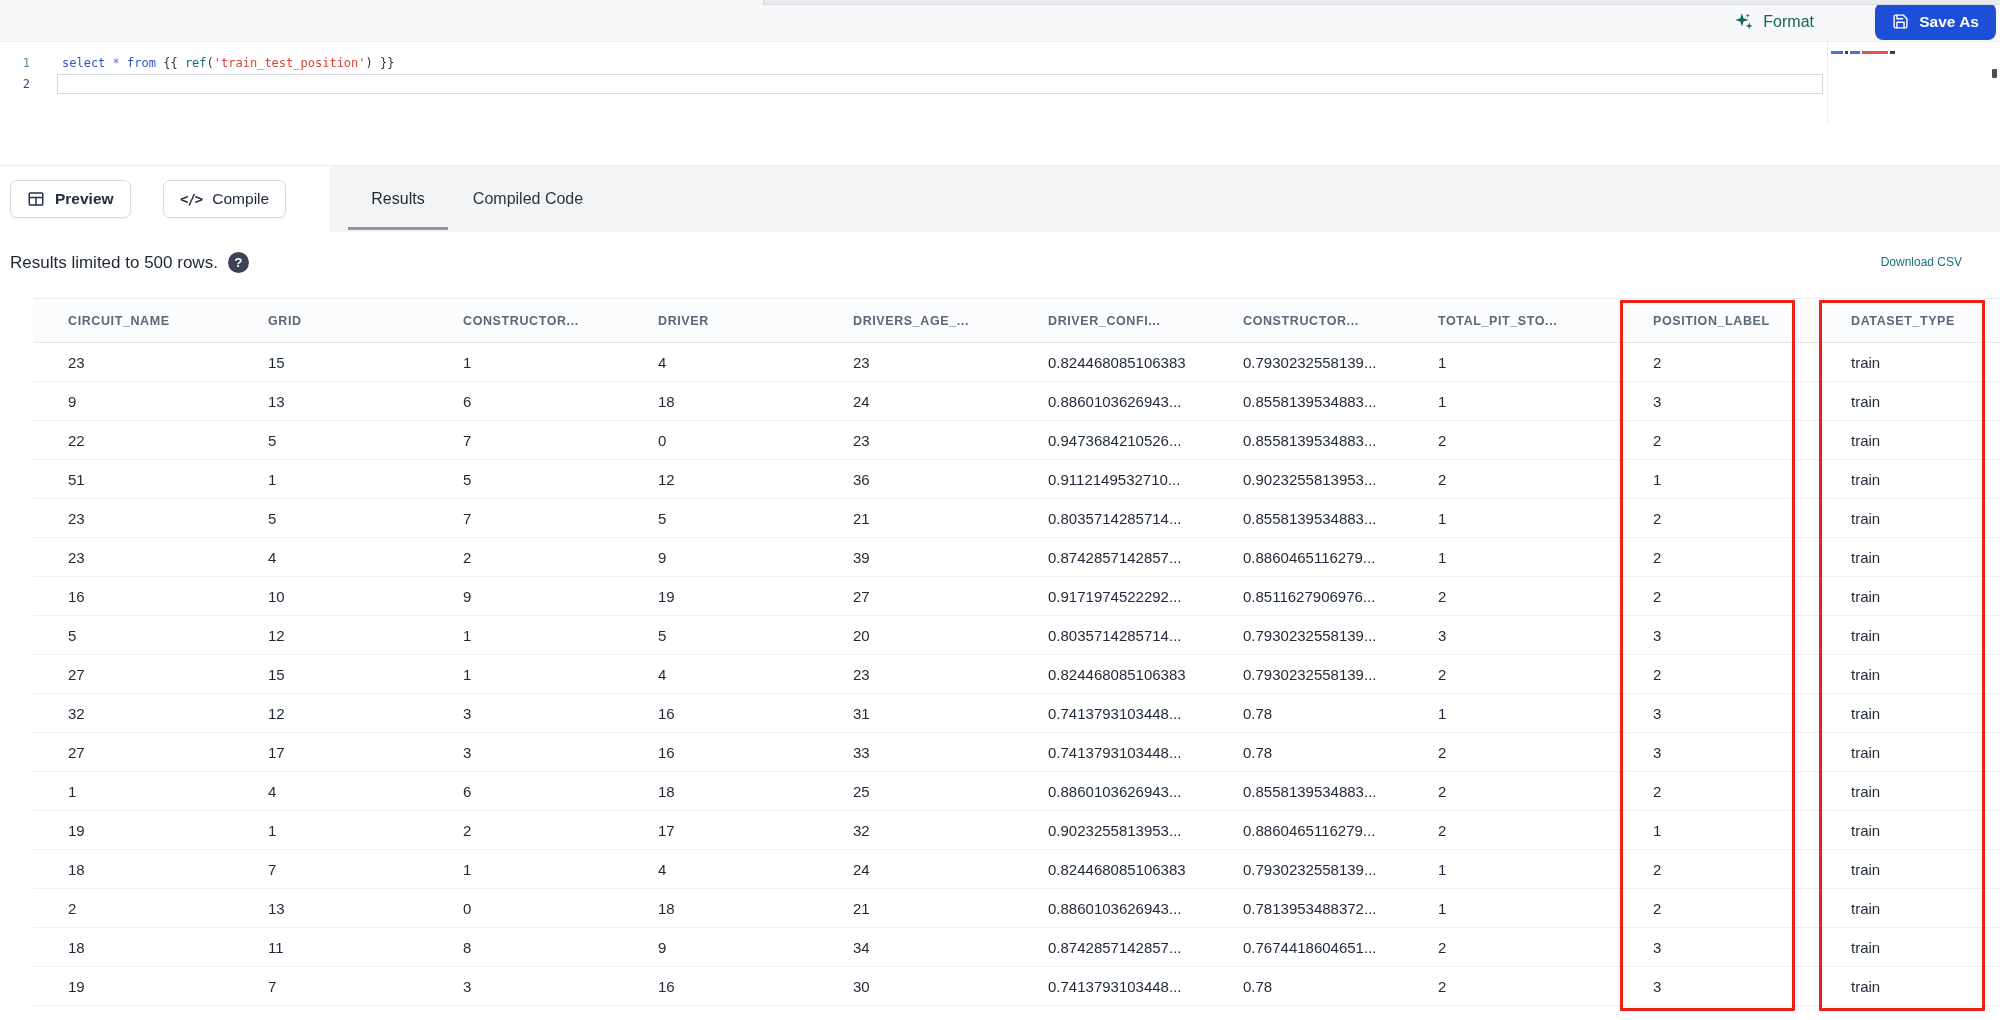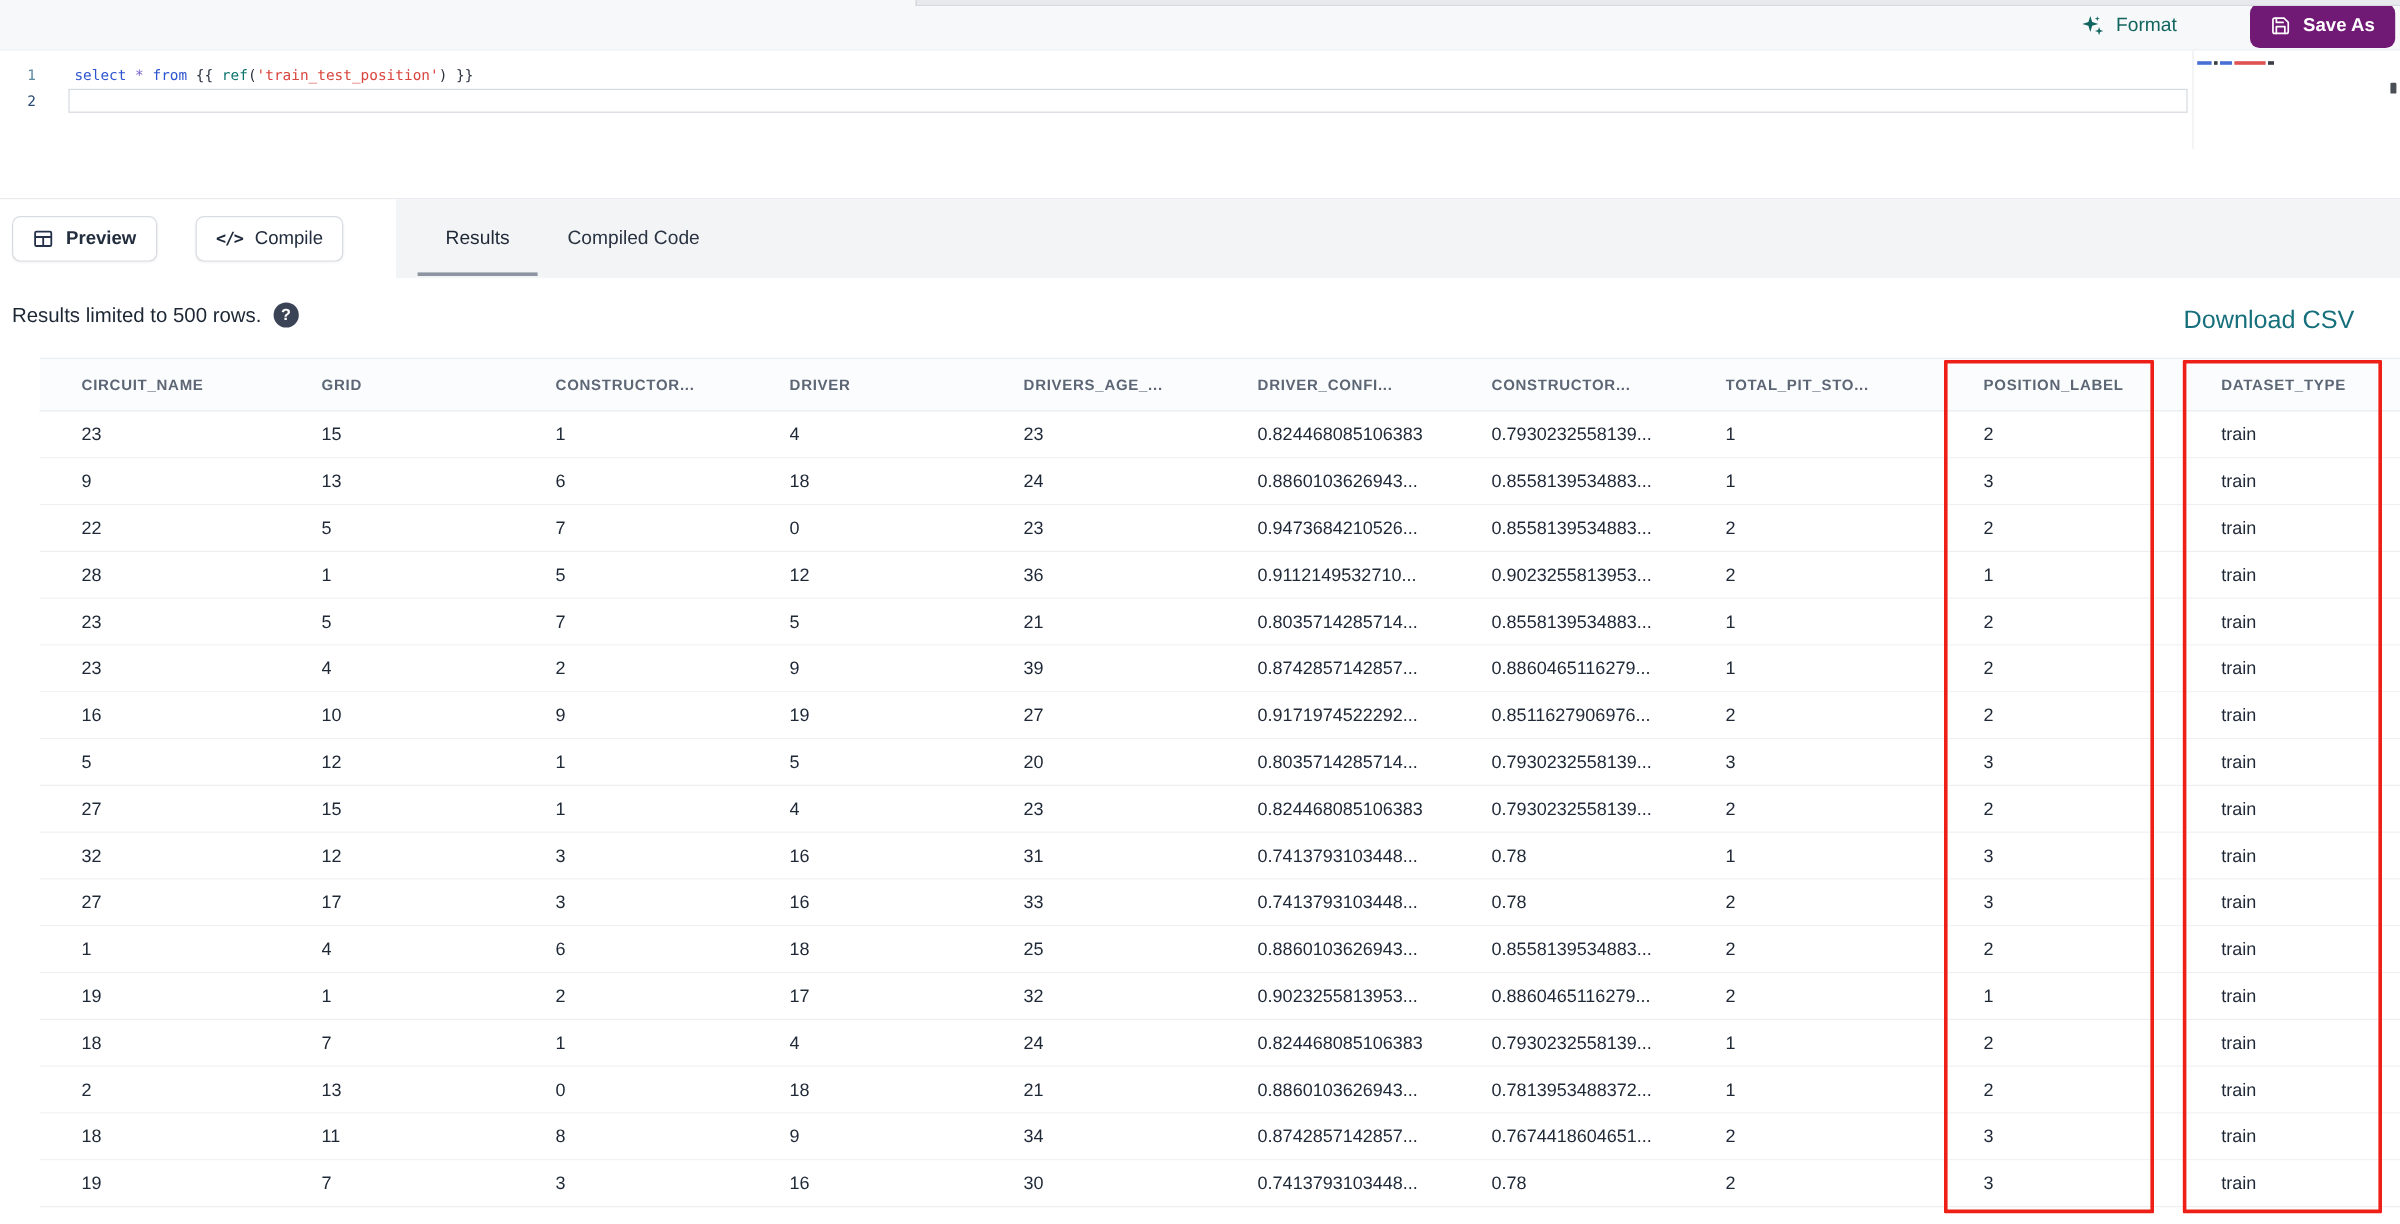--- a/index.html
+++ b/index.html
@@ -7,21 +7,21 @@
   body { position:relative; background:#ffffff; font-family:"Liberation Sans",sans-serif; color:#1f2836; }
 
   
   .top-strip-right { position:absolute; top:0; left:763px; right:0; height:5px;
     background:#e8eaed; border-bottom:1px solid #d8dbdf; border-left:1px solid #cfd3d8; z-index:3; }
   .toolbar { position:absolute; top:0; left:0; width:100%; height:42px;
     background:#f7f8fa; border-bottom:1px solid #eef0f3; z-index:2; }
   .format-btn { position:absolute; right:186px; top:9px; height:26px; display:flex; align-items:center; gap:9px;
     color:#11655e; font-size:16px; cursor:pointer; background:none; border:none; font-family:inherit; }
   .saveas-btn { position:absolute; right:4px; top:3px; height:37px; padding:0 17px;
-    background:#701a75; color:#fff; border:none; border-radius:8px; display:flex; align-items:center; gap:10px;
+    background:#1d4ed8; color:#fff; border:none; border-radius:8px; display:flex; align-items:center; gap:10px;
     font-size:15.5px; font-weight:700; font-family:inherit; cursor:pointer; z-index:4; }
 
   
   .editor { position:absolute; top:42px; left:0; width:100%; height:123px; background:#fff; }
   .gutter-num { position:absolute; left:10px; width:20px; text-align:right;
     font-family:"DejaVu Sans Mono",monospace; font-size:12px; }
   .ln1 { top:14px; color:#5b89a0; }
   .ln2 { top:35px; color:#2e4f7c; }
   .code-line { position:absolute; left:62px; top:13px; font-family:"DejaVu Sans Mono",monospace;
     font-size:12px; line-height:16px; white-space:pre; }
@@ -53,21 +53,21 @@
   .tab-results { left:348px; width:100px; color:#1f2836; }
   .tab-compiled { left:460px; width:136px; color:#2a3442; }
   .tab-underline { position:absolute; left:348px; width:100px; bottom:2px; height:3px; background:#8d95a1; z-index:2; }
 
   
   .infobar { position:absolute; top:232px; left:0; width:100%; height:66px; background:#fff; }
   .info-text { position:absolute; left:10px; top:20px; font-size:17px; color:#1d2734;
     display:flex; align-items:center; gap:10px; }
   .help-icon { width:21px; height:21px; border-radius:50%; background:#3b4456; color:#fff;
     font-size:13.5px; font-weight:700; display:flex; align-items:center; justify-content:center; cursor:pointer; }
-  .download-csv { position:absolute; right:38px; top:23px; font-size:21px; color:#16707c;
+  .download-csv { position:absolute; right:38px; top:23px; font-size:12px; color:#16707c;
     text-decoration:none; cursor:pointer; background:none; border:none; font-family:inherit; }
 
   
   .table-wrap { position:absolute; top:298px; left:3px; width:100%; bottom:0; overflow:hidden; }
   .grid-row { display:grid; grid-template-columns:200px 195px 195px 195px 195px 195px 195px 215px 198px 1fr;
     padding-left:35px; margin-left:30px; margin-right:2px; align-items:center; }
   .thead { height:45px; border-top:1px solid #e8ebee; border-bottom:1px solid #e3e6ea; background:#fbfcfd; }
   .th { font-size:12.5px; font-weight:700; letter-spacing:.6px; color:#5d6675; white-space:nowrap; overflow:hidden; }
   .trow { height:39px; border-bottom:1px solid #edeff2; background:#fff; }
   .td { font-size:15px; color:#1f2836; white-space:nowrap; overflow:hidden; }
@@ -198,21 +198,21 @@
         <div class="td">7</div>
         <div class="td">0</div>
         <div class="td">23</div>
         <div class="td">0.9473684210526...</div>
         <div class="td">0.8558139534883...</div>
         <div class="td">2</div>
         <div class="td">2</div>
         <div class="td">train</div>
       </div>
       <div class="grid-row trow">
-        <div class="td">28</div>
+        <div class="td">51</div>
         <div class="td">1</div>
         <div class="td">5</div>
         <div class="td">12</div>
         <div class="td">36</div>
         <div class="td">0.9112149532710...</div>
         <div class="td">0.9023255813953...</div>
         <div class="td">2</div>
         <div class="td">1</div>
         <div class="td">train</div>
       </div>

